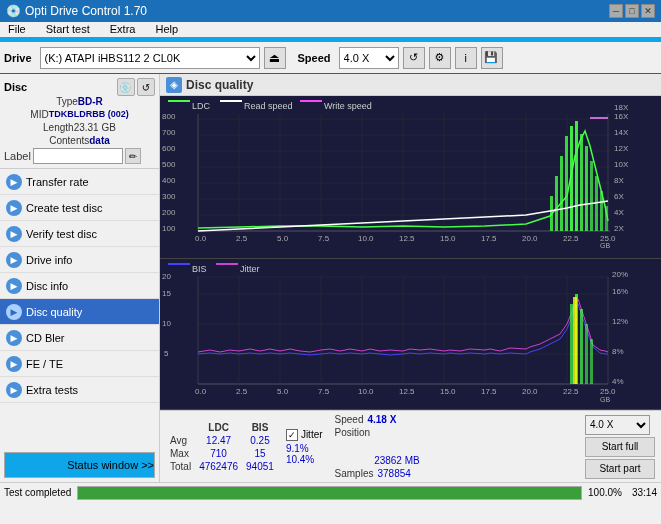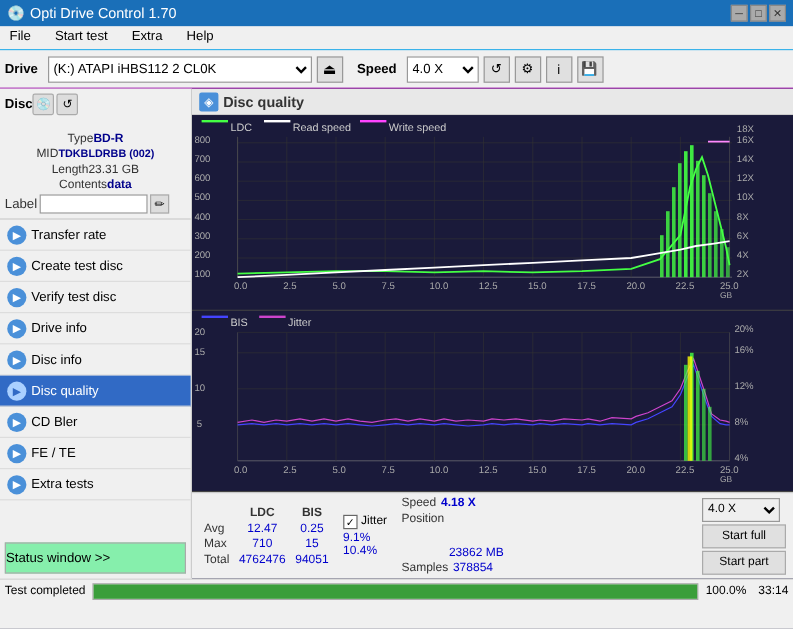--- a/index.html
+++ b/index.html
@@ -5,56 +5,56 @@
     * { box-sizing: border-box; margin: 0; padding: 0; }
     body { font-family: 'Segoe UI', Tahoma, sans-serif; font-size: 11px; background: #f0f0f0; width: 661px; height: 524px; overflow: hidden; }
 
     
     .title-bar { background: #1a6fb8; color: white; height: 22px; display: flex; align-items: center; justify-content: space-between; padding: 0 6px; font-size: 12px; }
     .title-bar-title { display: flex; align-items: center; gap: 4px; }
     .title-bar-controls { display: flex; gap: 2px; }
     .title-bar-btn { width: 14px; height: 14px; background: #aaa; border: 1px solid #888; cursor: pointer; font-size: 9px; display: flex; align-items: center; justify-content: center; color: #333; }
 
     
-    .menu-bar { background: #f0f0f0; height: 20px; display: flex; align-items: flex-start; padding: 0 4px; border-bottom: 1px solid #0ea5e9; gap: 12px; }
+    .menu-bar { background: #f0f0f0; height: 20px; display: flex; align-items: flex-end; padding: 0 4px; border-bottom: 5px solid #0ea5e9; gap: 12px; }
     .menu-item { font-size: 11px; cursor: pointer; padding: 2px 4px; }
 
     
     .toolbar { background: #f0f0f0; height: 32px; display: flex; align-items: center; padding: 0 4px; border-bottom: 1px solid #a21caf; gap: 4px; }
     .toolbar-label { font-size: 11px; font-weight: bold; margin-right: 4px; }
     .drive-select { height: 22px; font-size: 11px; width: 220px; background: white; border: 1px solid #999; }
     .eject-btn { height: 22px; width: 22px; background: #e0e0e0; border: 1px solid #999; cursor: pointer; display: flex; align-items: center; justify-content: center; font-size: 12px; }
     .speed-label { font-size: 11px; font-weight: bold; margin-left: 8px; margin-right: 4px; }
     .speed-select { height: 22px; font-size: 11px; width: 60px; background: white; border: 1px solid #999; }
     .toolbar-icon-btn { height: 22px; width: 22px; background: #e0e0e0; border: 1px solid #999; cursor: pointer; display: flex; align-items: center; justify-content: center; }
 
     
     .main-layout { display: flex; height: calc(524px - 22px - 20px - 32px - 22px - 20px); }
 
     
     .left-panel { width: 160px; background: #f0f0f0; border-right: 1px solid #ccc; display: flex; flex-direction: column; }
     .disc-info-panel { padding: 4px; border-bottom: 1px solid #ccc; background: #f0f0f0; }
-    .disc-header { display: flex; align-items: center; margin-bottom: 14px; }
+    .disc-header { display: flex; align-items: center; justify-content: space-between; margin-bottom: 0; }
     .disc-title { font-size: 11px; font-weight: bold; }
     .disc-row { display: flex; justify-content: center; margin-bottom: 2px; font-size: 10px; }
     .disc-key { color: #333; }
     .disc-val { color: #00008b; font-weight: bold; }
     .disc-val-normal { color: #333; }
     .label-row { display: flex; align-items: center; gap: 2px; margin-top: 2px; }
     .label-input { height: 16px; width: 90px; border: 1px solid #999; font-size: 10px; background: white; }
 
     
     .nav-menu { flex: 1; overflow-y: auto; }
     .nav-item { display: flex; align-items: center; height: 26px; padding: 0 6px; cursor: pointer; font-size: 11px; gap: 4px; border-bottom: 1px solid #ddd; }
     .nav-item.active { background: #316ac5; color: white; }
     .nav-item-icon { width: 16px; height: 16px; border-radius: 8px; display: flex; align-items: center; justify-content: center; font-size: 9px; flex-shrink: 0; }
     .nav-icon-blue { background: #4a90d9; color: white; }
 
     
-    .status-window-btn { height: 26px; background: #86efac; border: 1px solid #aaa; margin: 4px; cursor: pointer; font-size: 11px; display: flex; align-items: center; justify-content: flex-start; gap: 4px; }
+    .status-window-btn { height: 26px; background: #0ea5e9; border: 1px solid #aaa; margin: 4px; cursor: pointer; font-size: 11px; display: flex; align-items: center; justify-content: flex-end; gap: 4px; }
 
     
     .right-panel { flex: 1; display: flex; flex-direction: column; background: #2a2a4a; overflow: hidden; }
     .chart-header { background: #e8e8e8; height: 22px; display: flex; align-items: center; padding: 0 6px; border-bottom: 1px solid #ccc; gap: 4px; }
     .chart-title { font-size: 12px; font-weight: bold; color: #333; }
 
     
     .charts-container { flex: 1; display: flex; flex-direction: column; background: #1a1a3a; }
     .chart-area { flex: 1; position: relative; border-bottom: 1px solid #444; }
 

